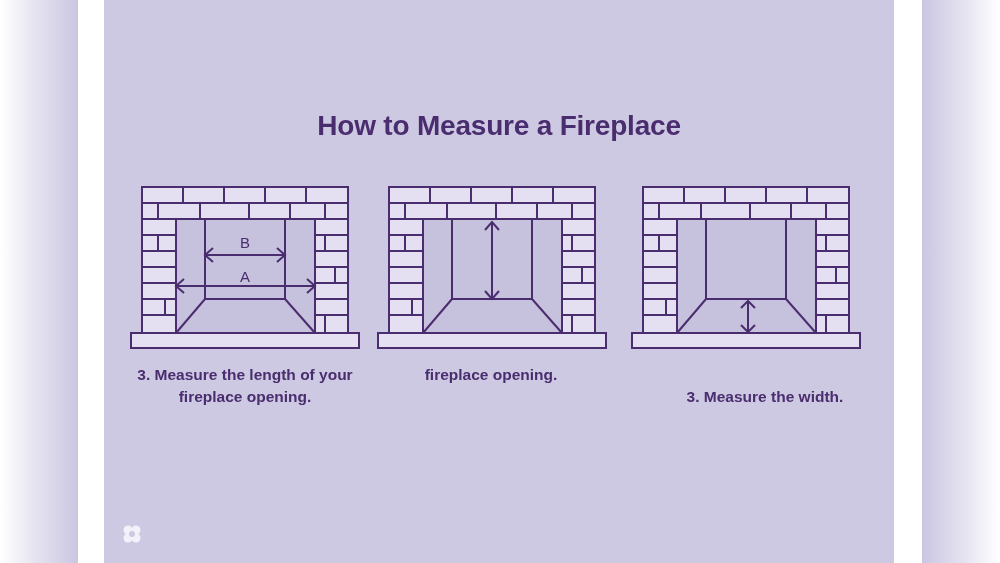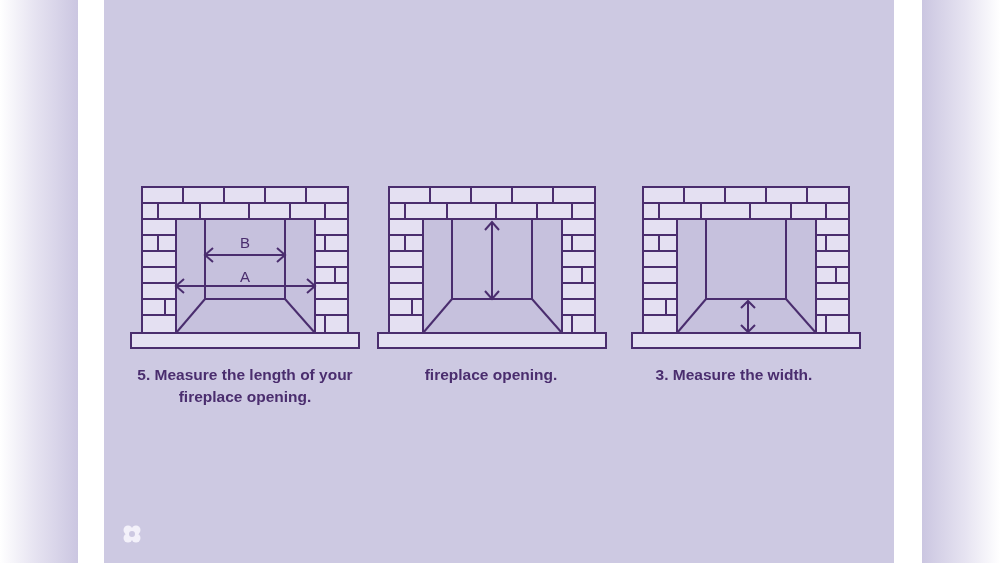--- a/index.html
+++ b/index.html
@@ -40,20 +40,21 @@
 </style>
 </head>
 <body>
 
 <div class="edge-left"></div>
 <div class="strip-left"></div>
 <div class="strip-right"></div>
 <div class="edge-right"></div>
 
 <div class="panel">
+  <div class="title">How to Measure a Fireplace</div>
 
   <div class="fp" style="left:21px;">
     <svg viewBox="0 0 240 170">
       <g fill="#e4e0f2" stroke="#4a2d6e" stroke-width="2">
 
         <rect x="17" y="7" width="206" height="146"></rect>
 
         <rect x="51" y="39" width="139" height="114" fill="#c6c1dd"></rect>
       </g>
       <g stroke="#4a2d6e" stroke-width="2" fill="none">
@@ -204,27 +205,27 @@
       <rect x="7" y="153" width="228" height="15" fill="#e4e0f2" stroke="#4a2d6e" stroke-width="2"></rect>
       <g stroke="#4a2d6e" stroke-width="2" fill="none">
         <line x1="123" y1="121" x2="123" y2="152"></line>
         <polyline points="116,128 123,121 130,128"></polyline>
         <polyline points="116,145 123,152 130,145"></polyline>
       </g>
     </svg>
   </div>
 
   <div class="caption" style="left:16px;">
-    <div>5. Measure the length of your</div>
+    <div>3. Measure the length of your</div>
     <div>fireplace opening.</div>
   </div>
   <div class="caption" style="left:262px;">
     <div>fireplace opening.</div>
   </div>
-  <div class="caption" style="left:505px;">
+  <div class="caption" style="left:536px;margin-top:22px;">
     <div>3. Measure the width.</div>
     <div></div>
   </div>
 
   <div class="logo">
     <svg viewBox="0 0 20 20" width="20" height="20">
       <g fill="#f3f1fa">
         <circle cx="6" cy="6" r="4.5"></circle>
         <circle cx="14" cy="6" r="4.5"></circle>
         <circle cx="6" cy="14" r="4.5"></circle>

